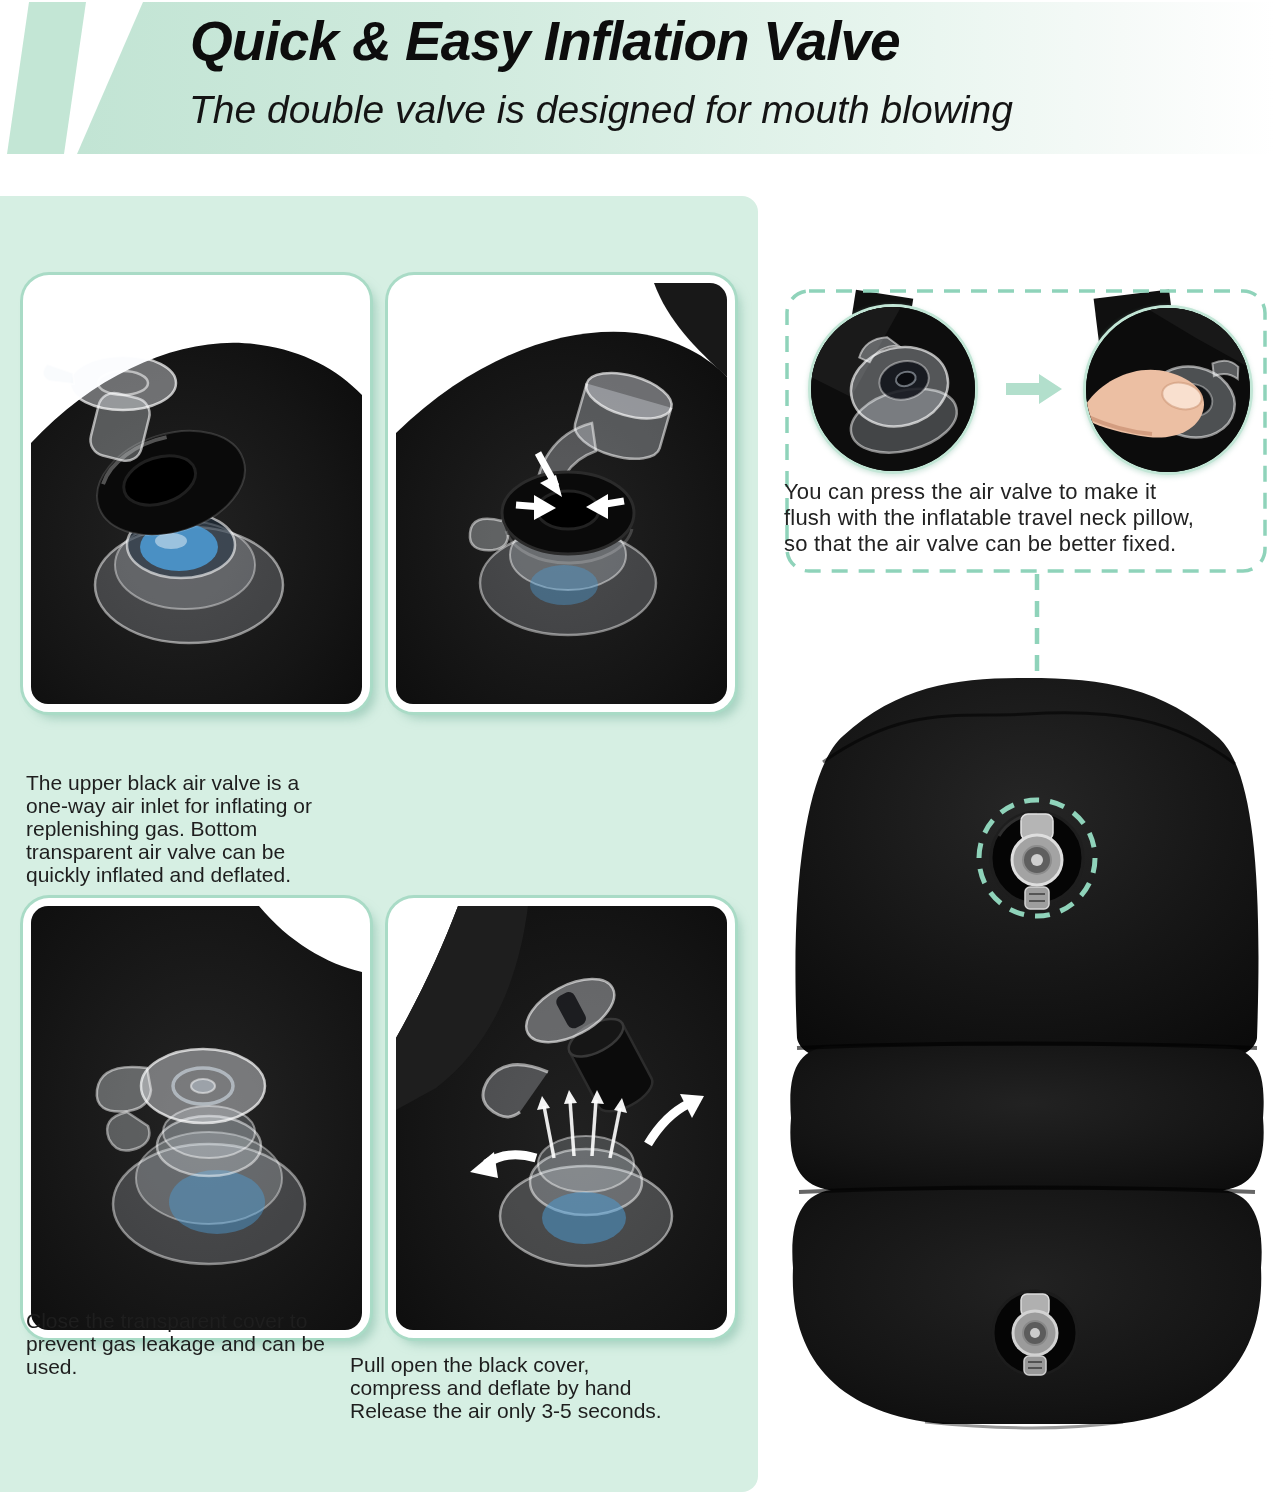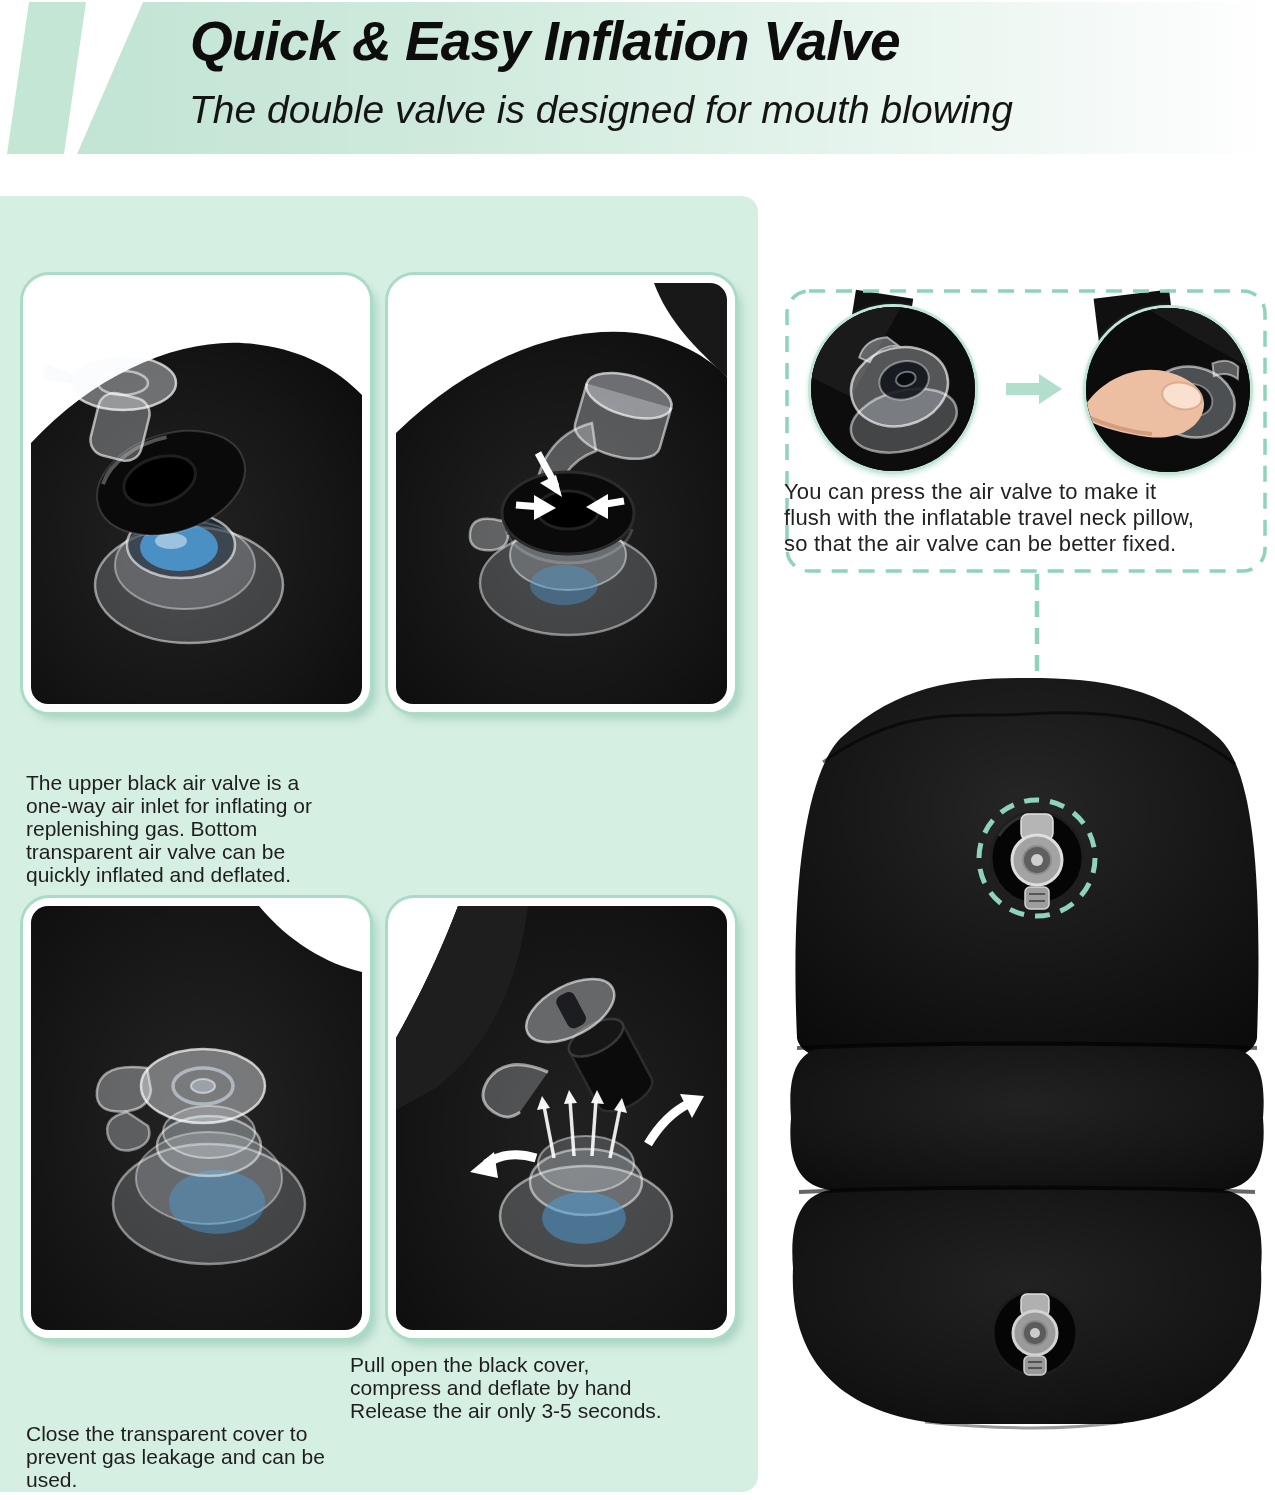--- a/index.html
+++ b/index.html
@@ -31,21 +31,21 @@
     box-shadow:0 0 0 3px var(--card_ring),6px 7px 10px rgba(130,185,165,.55);}
   .card .ph{width:100%;height:100%;border-radius:17px;overflow:hidden;background:#fff;}
   .card svg{display:block;width:100%;height:100%;}
   .card1{left:23px;top:275px;width:347px;height:437px;}
   .card2{left:388px;top:275px;width:347px;height:437px;}
   .card3{left:23px;top:898px;width:347px;height:440px;}
   .card4{left:388px;top:898px;width:347px;height:440px;}
   .caption{font-size:21px;line-height:23px;color:var(--text);white-space:pre-line;}
   .cap1{left:26px;top:731px;width:344px;margin-top:40px;}
   .cap2{left:371px;top:731px;width:370px;}
-  .cap3{left:26px;top:1422px;width:350px;}
+  .cap3{left:26px;top:1309px;width:350px;}
   .cap4{left:350px;top:1353px;width:370px;}
 
   
   .callout-border{left:784px;top:288px;width:484px;height:286px;}
   .co-wedge{background:#101010;}
   .wedge1{left:852px;top:294px;width:58px;height:46px;transform:rotate(9deg);}
   .wedge2{left:1096px;top:294px;width:76px;height:44px;transform:rotate(-7deg);}
   .co-circle{width:170px;height:170px;border-radius:50%;overflow:hidden;
     border:3px solid #c2e6d6;background:#0d0d0d;box-shadow:0 2px 5px rgba(150,200,180,.45);}
   .co-circle svg{display:block;width:100%;height:100%;}

